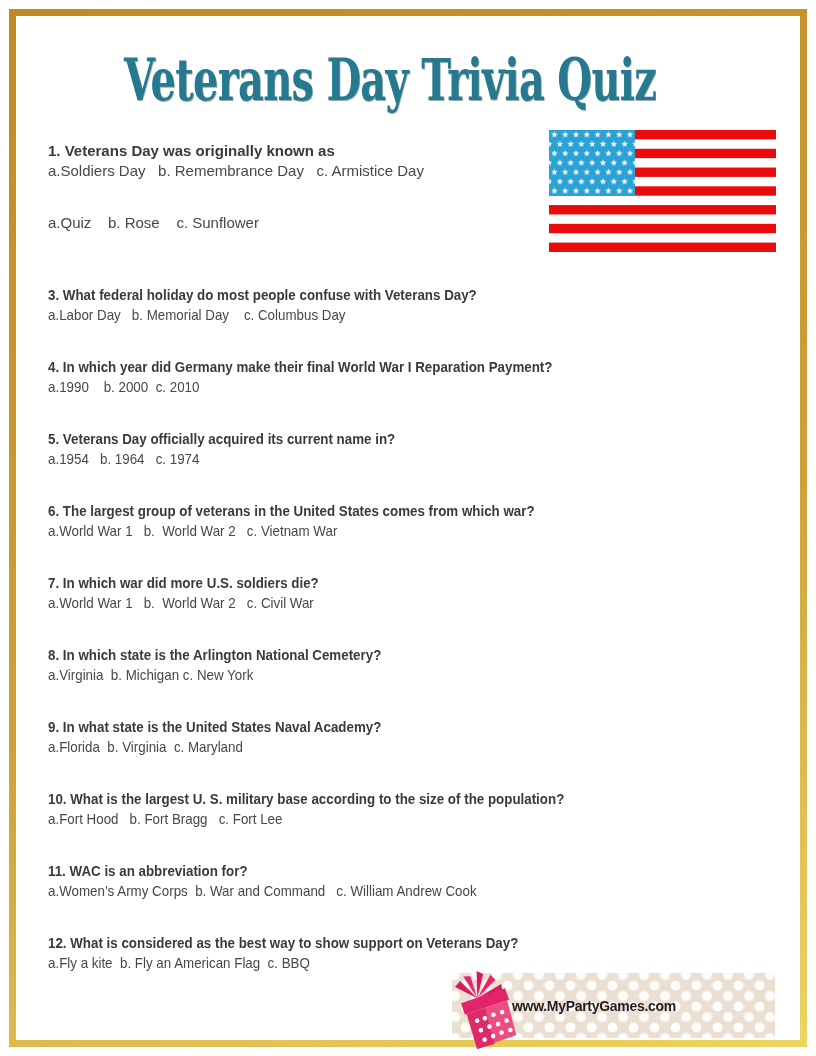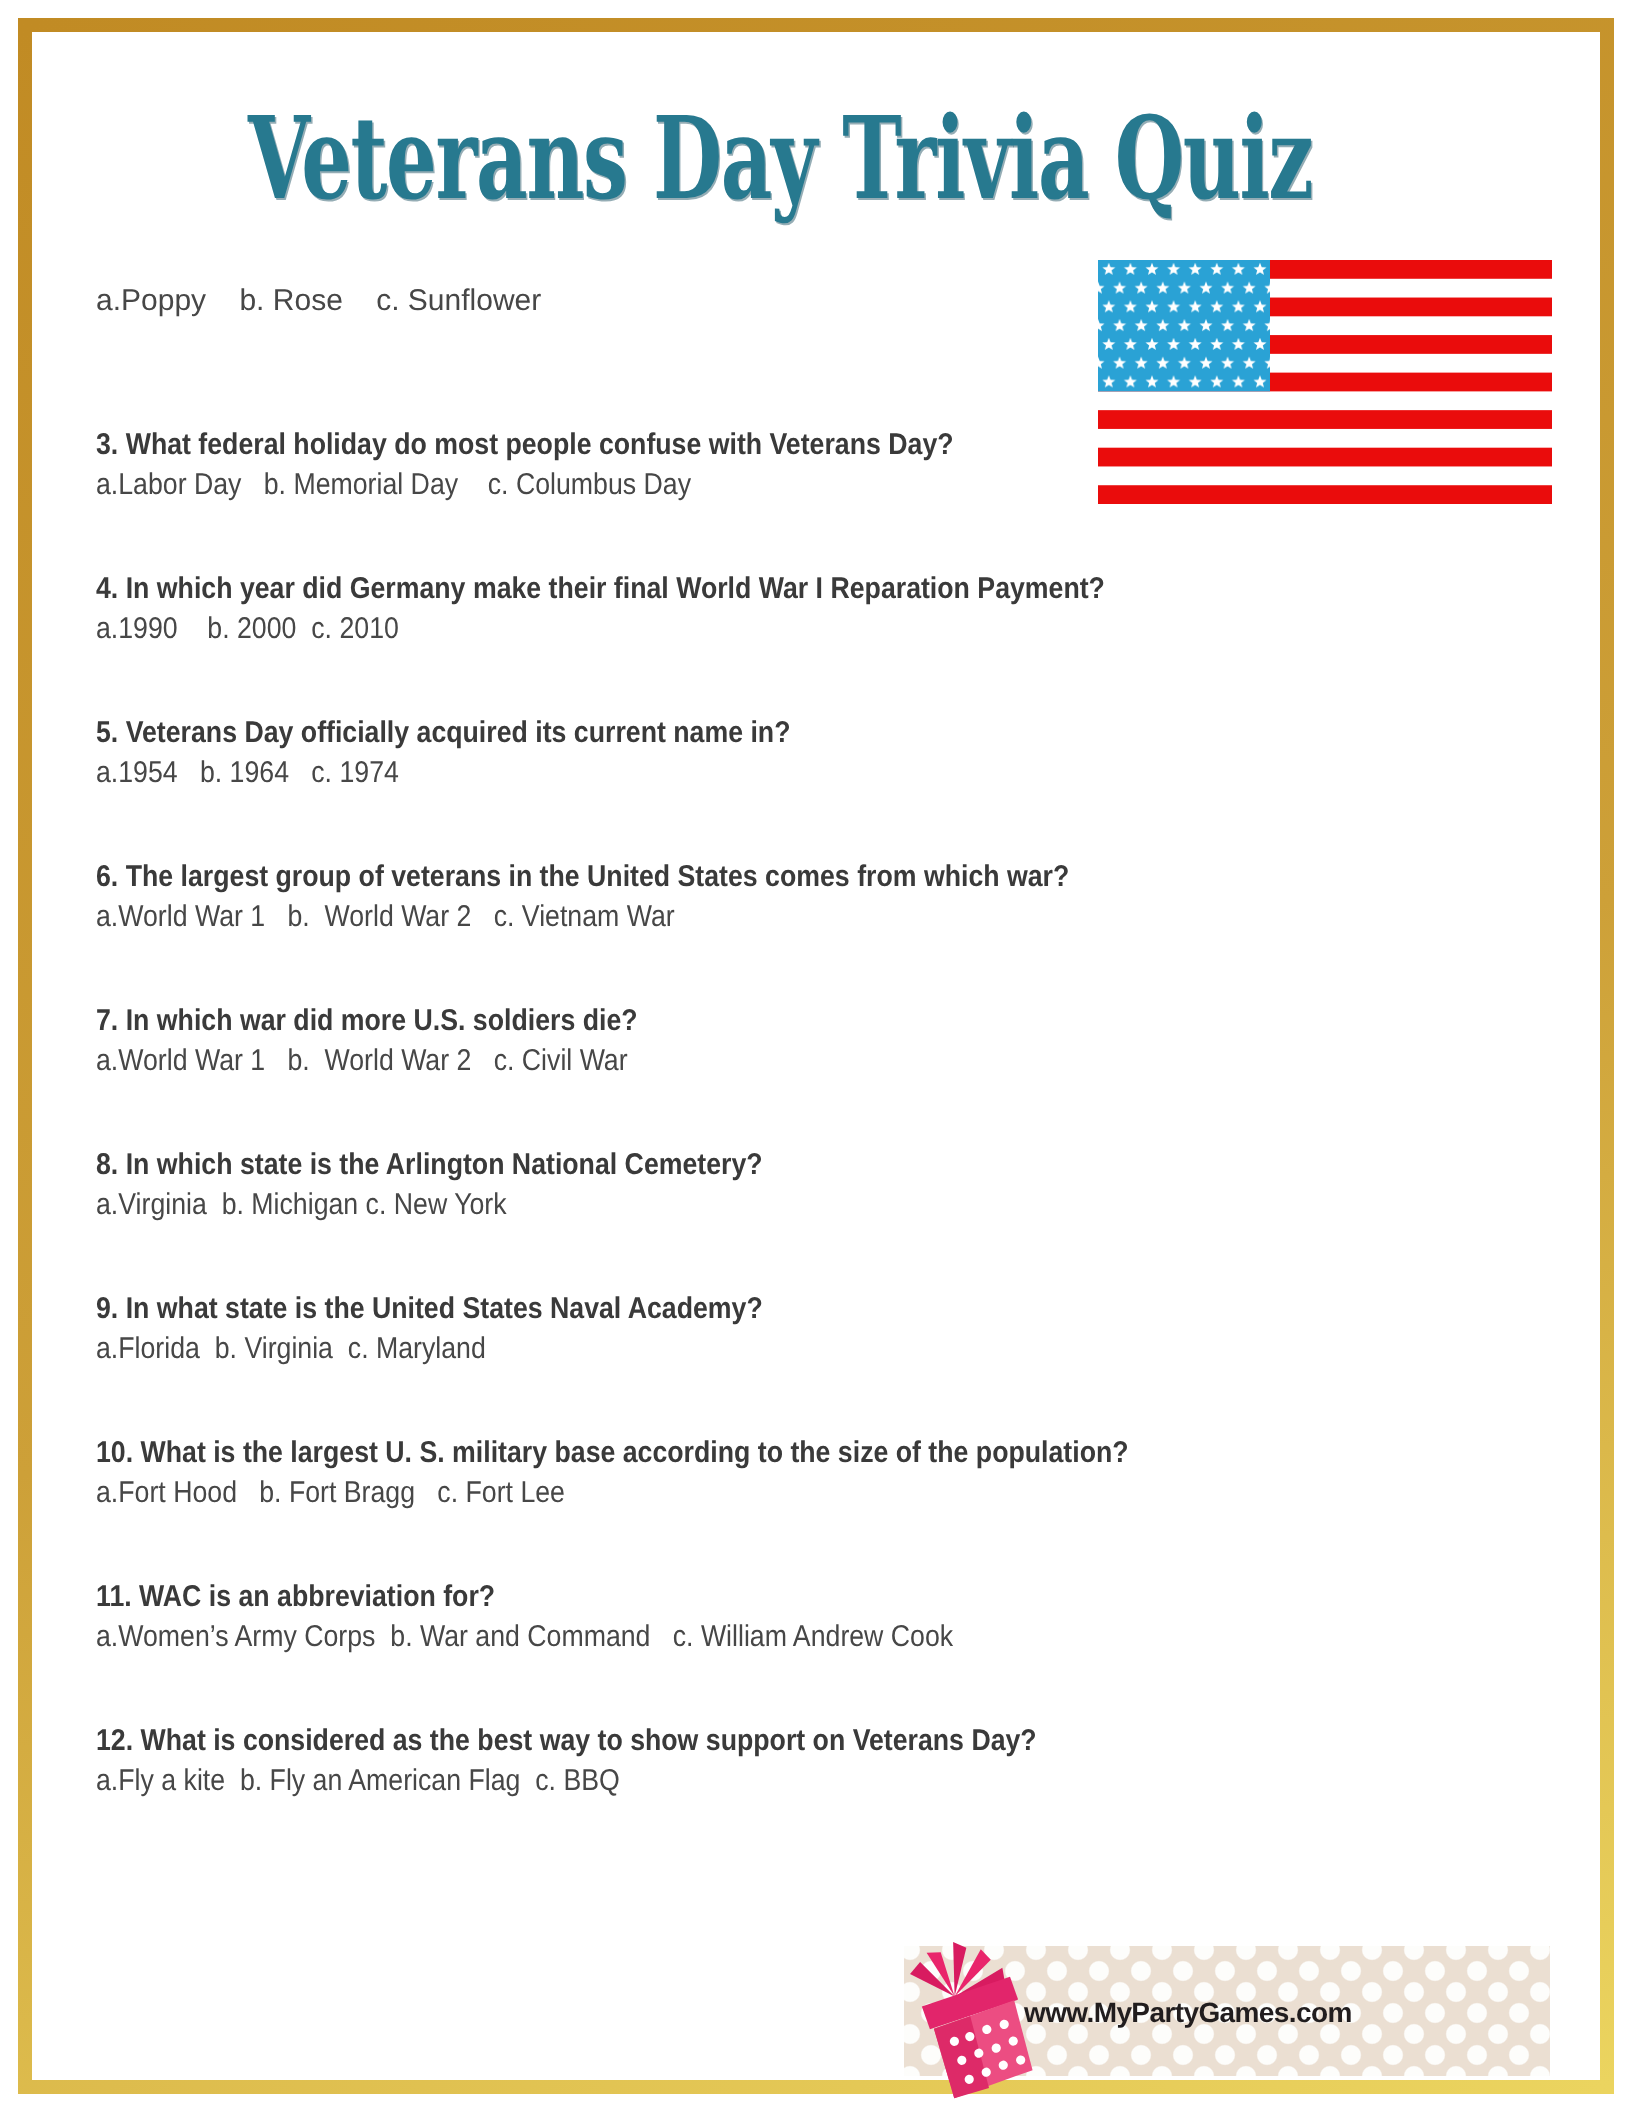--- a/index.html
+++ b/index.html
@@ -73,21 +73,25 @@
     </g>
     <g>
       <rect x="0" y="0" width="86" height="65.7" fill="#2AA2D5"></rect>
       <rect x="0" y="0" width="86" height="65.7" fill="url(#stars)"></rect>
     </g>
   </svg>
 </div>
 
 <div class="questions">
   <div class="q-block">
-    <div class="a">a.Poppy    b. Rose    c. Sunflower</div>
+    <div class="q">1. Veterans Day was originally known as</div>
+    <div class="a">a.Soldiers Day   b. Remembrance Day   c. Armistice Day</div>
+  </div>
+  <div class="q-block">
+    <div class="a">a.Quiz    b. Rose    c. Sunflower</div>
   </div>
   <div class="q-block condensed">
     <div class="q">3. What federal holiday do most people confuse with Veterans Day?</div>
     <div class="a">a.Labor Day   b. Memorial Day    c. Columbus Day</div>
   </div>
   <div class="q-block condensed">
     <div class="q">4. In which year did Germany make their final World War I Reparation Payment?</div>
     <div class="a">a.1990    b. 2000  c. 2010</div>
   </div>
   <div class="q-block condensed">

